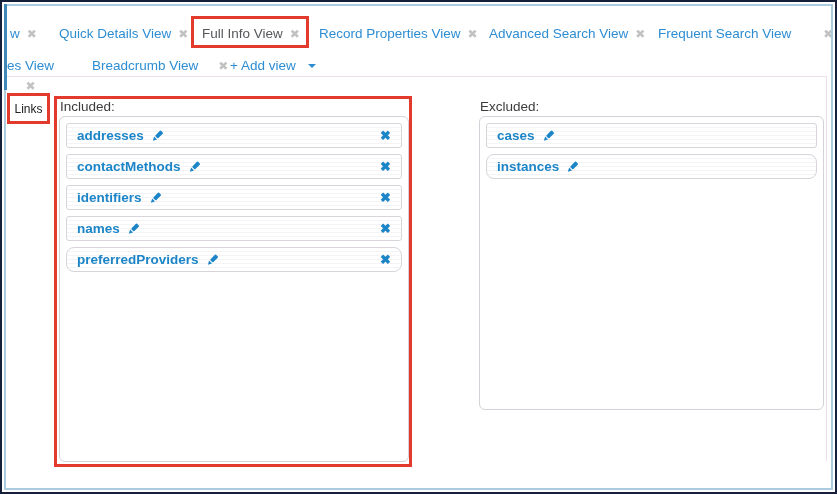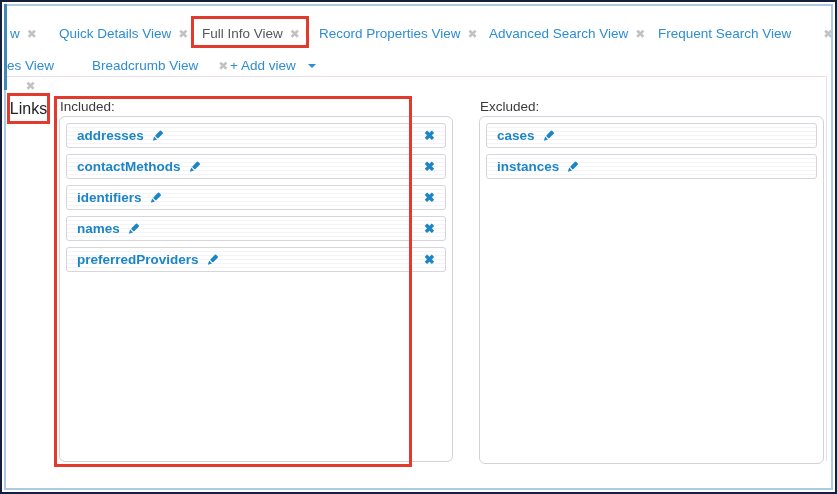--- a/index.html
+++ b/index.html
@@ -32,32 +32,32 @@
                      pointer-events:none; }
 
   
   .annotation { position:absolute; border:3px solid #e23b2e; box-sizing:border-box;
                 pointer-events:none; z-index:40; background:transparent; }
 
   
   .links-badge { position:absolute; left:5px; top:91px; width:43px; height:31px;
                  box-sizing:border-box; border:3px solid #e23b2e;
                  display:flex; align-items:center; justify-content:center;
-                 font-size:16px; color:#222; background:#fff; }
+                 font-size:12px; color:#222; background:#fff; }
 
   
   .panel-heading { position:absolute; font-size:13.5px; color:#3b3b3b; }
   .list-panel { position:absolute; box-sizing:border-box; background:#fff;
                 border:1px solid #d6d1d9; border-radius:6px; padding:6px; }
   .link-row { display:flex; align-items:center; box-sizing:border-box;
               height:25px; margin-bottom:6px; padding:0 10px;
               border:1px solid #d8d4da; border-radius:3px;
               background-image:repeating-linear-gradient(180deg,#ffffff 0px,#ffffff 3px,#f4f3f5 3px,#f4f3f5 4px);
               cursor:pointer; }
-  .link-row:last-child { margin-bottom:4px; }
+  .link-row:last-child { margin-bottom:4px;border-radius:8px; }
   .row-label { font-size:13.5px; font-weight:bold; color:#1c85c7; }
   .pencil { width:14px; height:14px; margin-left:6px; flex:0 0 auto; cursor:pointer; }
   .pencil svg { display:block; width:14px; height:14px; }
   .row-close { margin-left:auto; color:#1c85c7; font-size:13px; font-weight:bold;
                line-height:1; cursor:pointer; }
 </style>
 </head>
 <body>
 
 <div id="app">
@@ -103,21 +103,21 @@
   <div class="tab-pane-border"></div>
 
   <div class="annotation" style="left:189px; top:14px; width:118px; height:32px;"></div>
 
   <div class="links-badge">
     <span>Links</span>
   </div>
 
   <div class="annotation" style="left:52px; top:94px; width:358px; height:371px;"></div>
   <div class="panel-heading" style="left:58px; top:97px;">Included:</div>
-  <div class="list-panel" style="left:57px; top:114px; width:394px; height:346px;">
+  <div class="list-panel" style="left:57px; top:114px; width:350px; height:346px;">
 
     <div class="link-row">
       <span class="row-label">addresses</span>
       <span class="pencil">
         <svg viewBox="0 0 16 16">
             <g fill="#1c85c7" transform="rotate(45 8 8)">
           <rect x="6.2" y="0.5" width="4.6" height="9" rx="1"></rect>
           <path d="M6.2 10.8 L10.8 10.8 L8.5 15.2 Z"></path>
             </g>
           </svg>
@@ -173,21 +173,21 @@
           <path d="M6.2 10.8 L10.8 10.8 L8.5 15.2 Z"></path>
             </g>
           </svg>
       </span>
       <span class="row-close">✖</span>
     </div>
 
   </div>
 
   <div class="panel-heading" style="left:478px; top:97px;">Excluded:</div>
-  <div class="list-panel" style="left:477px; top:114px; width:345px; height:348px;">
+  <div class="list-panel" style="left:477px; top:114px; width:345px; height:294px;">
 
     <div class="link-row">
       <span class="row-label">cases</span>
       <span class="pencil">
         <svg viewBox="0 0 16 16">
             <g fill="#1c85c7" transform="rotate(45 8 8)">
           <rect x="6.2" y="0.5" width="4.6" height="9" rx="1"></rect>
           <path d="M6.2 10.8 L10.8 10.8 L8.5 15.2 Z"></path>
             </g>
           </svg>

